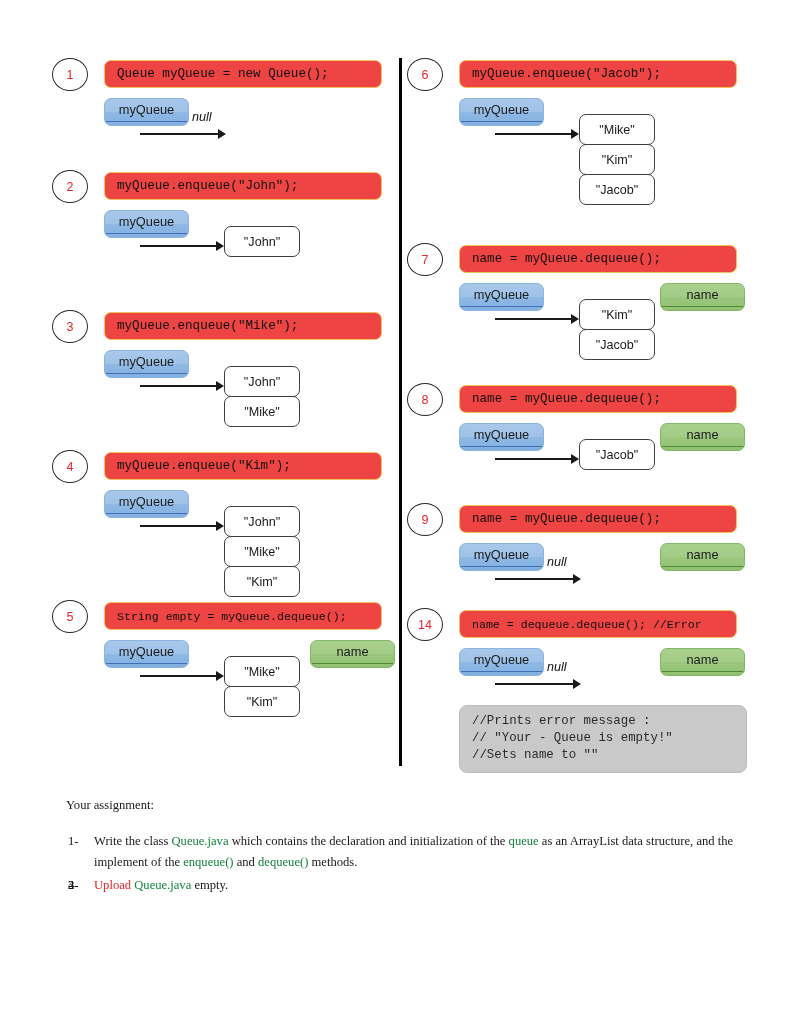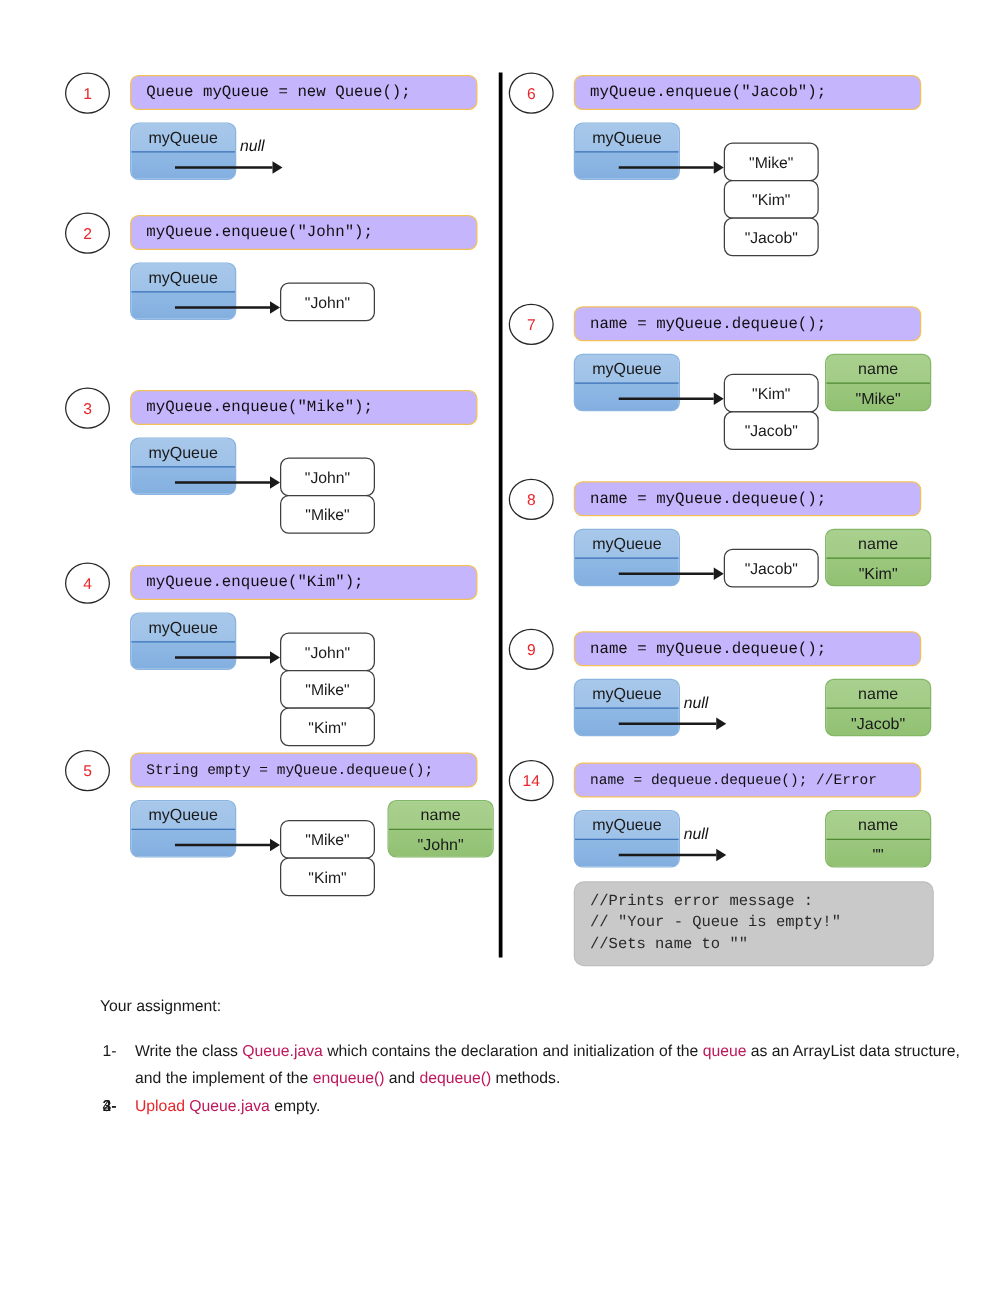--- a/index.html
+++ b/index.html
@@ -29,37 +29,37 @@
     width:36px;height:33px;border-radius:50%;
     border:1.3px solid #262626;background:#ffffff;
     color:#e8252a;font-size:12.5px;
     display:flex;align-items:center;justify-content:center;
     box-sizing:border-box;z-index:3;
   }
 
   .code-box{
     position:absolute;left:52px;top:2px;
     height:28px;border-radius:7px;
-    background:#c4b5fd;
+    background:#ef4444;
     border:1px solid #f3c05a;
     display:flex;align-items:center;
     padding:0 0 0 12px;
     box-sizing:border-box;
     font-family:"Liberation Mono","DejaVu Sans Mono",monospace;
     font-size:12.6px;color:#111111;
     letter-spacing:0px;
     white-space:pre;
   }
   .cw-wide{width:278px;}
   .cw-mid{width:275px;}
 
   
   .varbox{
     position:absolute;
-    width:85px;height:46px;
+    width:85px;height:28px;
     border-radius:7px;
     box-sizing:border-box;
     overflow:hidden;
   }
   .varbox .vb-name{
     height:22px;line-height:22px;
     text-align:center;font-size:12.8px;color:#1a1a1a;
   }
   .varbox .vb-val{
     height:23px;line-height:23px;
@@ -121,33 +121,33 @@
     border:1px solid #bdbdbd;
     padding:7px 12px 8px 12px;
     box-sizing:border-box;
     font-family:"Liberation Mono","DejaVu Sans Mono",monospace;
     font-size:12.4px;line-height:17px;color:#2a2a2a;
     white-space:pre;
   }
 
   
   #assignment{
-    position:absolute;left:80px;top:795px;width:690px;
-    font-size:12.6px;color:#1a1a1a;line-height:21.5px;
+    position:absolute;left:66px;top:795px;width:690px;
+    font-size:12.6px;color:#1a1a1a;line-height:21.5px;font-family:Liberation Serif, serif;
   }
   #assignment .head{margin-bottom:14px;}
   .alist{list-style:none;margin:0;padding:0;}
   .aitem{
     position:relative;padding-left:28px;margin-bottom:1px;
   }
   .aitem .marker{
     position:absolute;left:2px;top:0;width:20px;
     font-size:12.6px;color:#1a1a1a;
   }
-  .blue-tok{color:#be185d;}
+  .blue-tok{color:#15803d;}
   .red-tok{color:#e8252a;}
 </style>
 </head>
 <body>
 
 <div id="diagram">
   <div class="divider"></div>
   <div class="column" id="col-left">
       <div class="step" style="position: absolute; left: 0px; top: 0px; width: 350px; height: 1px;">
         <div class="step-num">1</div>

